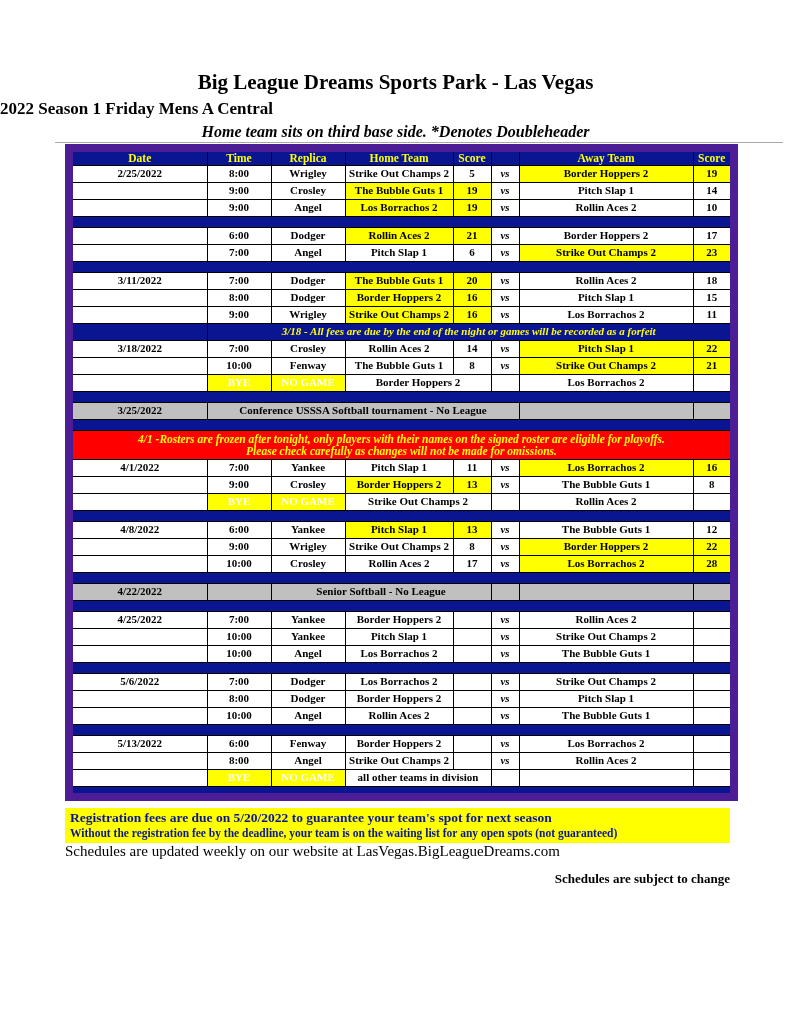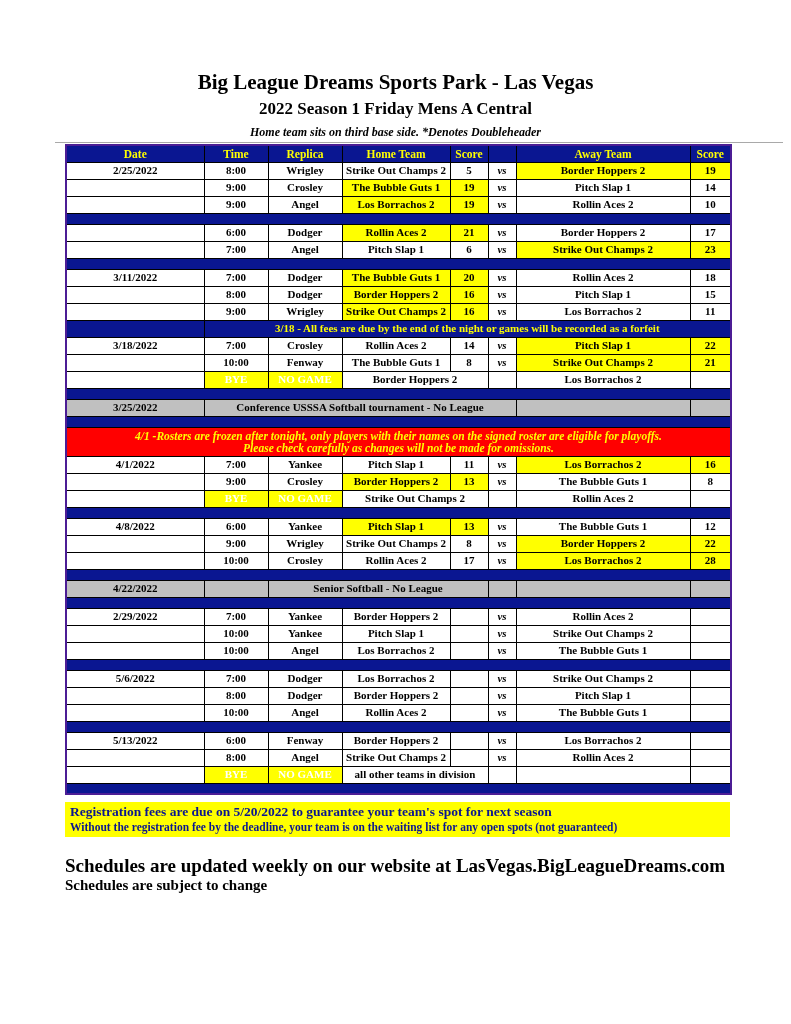--- a/index.html
+++ b/index.html
@@ -14,57 +14,57 @@
   body{
     width:791px;height:1024px;overflow:hidden;background:#ffffff;
     font-family:"Liberation Serif", serif;color:var(--ink);
   }
   .page{width:791px;height:1024px;position:relative;}
   .title{
     padding-top:69px;margin:0;text-align:center;
     font-size:21px;line-height:26px;font-weight:bold;
   }
   .subtitle{
-    margin:4px 0 0 0;text-align:center;
+    margin:4px 0 0 0;
     font-size:17px;line-height:20px;font-weight:bold;
   }
   .note{
     margin:6px 0 0 0;text-align:center;
-    font-size:12px;line-height:14px;font-weight:bold;font-style:italic;
+    font-size:16px;line-height:14px;font-weight:bold;font-style:italic;
   }
   .topline{
     margin:3px 0 0 55px;width:728px;height:1px;background:#a9a9a9;
   }
   table.sched{
     margin:1px 0 0 65px;width:665px;table-layout:fixed;
-    border-collapse:collapse;border:2px solid #4c1d95;
+    border-collapse:collapse;border:8px solid #4c1d95;
   }
   table.sched td{
     border:1px solid #000;padding:0 1px;height:17px;
     text-align:center;vertical-align:middle;
     font-weight:bold;font-size:11px;line-height:1.05;
     white-space:nowrap;overflow:hidden;
   }
   tr.header td{background:var(--navy);color:var(--yellow);font-size:11.5px;}
   tr.spacer td{background:var(--navy);height:11px;}
-  tr.notice td{background:var(--navy);color:var(--yellow);}
+  tr.notice td{background:var(--navy);color:var(--yellow);font-style:italic;}
   tr.event td{background:var(--gray);}
   tr.alert td{background:var(--red);color:var(--yellow);height:auto;padding:2px 0;font-size:11.5px;white-space:normal;font-style:italic;}
   td.hl{background:var(--yellow);}
   td.bye{background:var(--yellow);color:#ffffff;}
   td.vs{font-style:italic;}
   .footer{margin:7px 0 0 65px;width:665px;}
   .playoffs{font-size:13px;font-weight:bold;line-height:16px;}
   .regbanner{
     margin-top:4px;background:var(--yellow);padding:2px 5px 3px 5px;
   }
   .regline1{color:var(--navy);font-weight:bold;font-size:13.5px;line-height:16px;}
   .regline2{color:var(--navy);font-weight:bold;font-size:11.5px;line-height:14px;}
-  .website{margin-top:20px;font-size:19px;font-weight:bold;line-height:17px;}
-  .subject{margin-top:3px;font-size:15px;font-weight:bold;line-height:17px;}
+  .website{margin-top:0;font-size:15px;font-weight:normal;line-height:17px;}
+  .subject{margin-top:10px;font-size:13px;font-weight:bold;line-height:17px;text-align:right;}
 </style>
 </head>
 <body>
 
 <div class="page">
   <h1 class="title">Big League Dreams Sports Park - Las Vegas</h1>
   <h2 class="subtitle">2022 Season 1 Friday Mens A Central</h2>
   <div class="note">Home team sits on third base side.  *Denotes Doubleheader</div>
   <div class="topline"></div>
 
@@ -297,21 +297,21 @@
           <td></td>
           <td colspan="3">Senior Softball - No League</td>
           <td></td>
           <td></td>
           <td></td>
         </tr>
         <tr class="spacer">
           <td colspan="8"></td>
         </tr>
         <tr class="game">
-          <td>2/29/2022</td>
+          <td>4/25/2022</td>
           <td>7:00</td>
           <td>Yankee</td>
           <td>Border Hoppers 2</td>
           <td></td>
           <td class="vs">vs</td>
           <td>Rollin Aces 2</td>
           <td></td>
         </tr>
         <tr class="game">
           <td></td>

